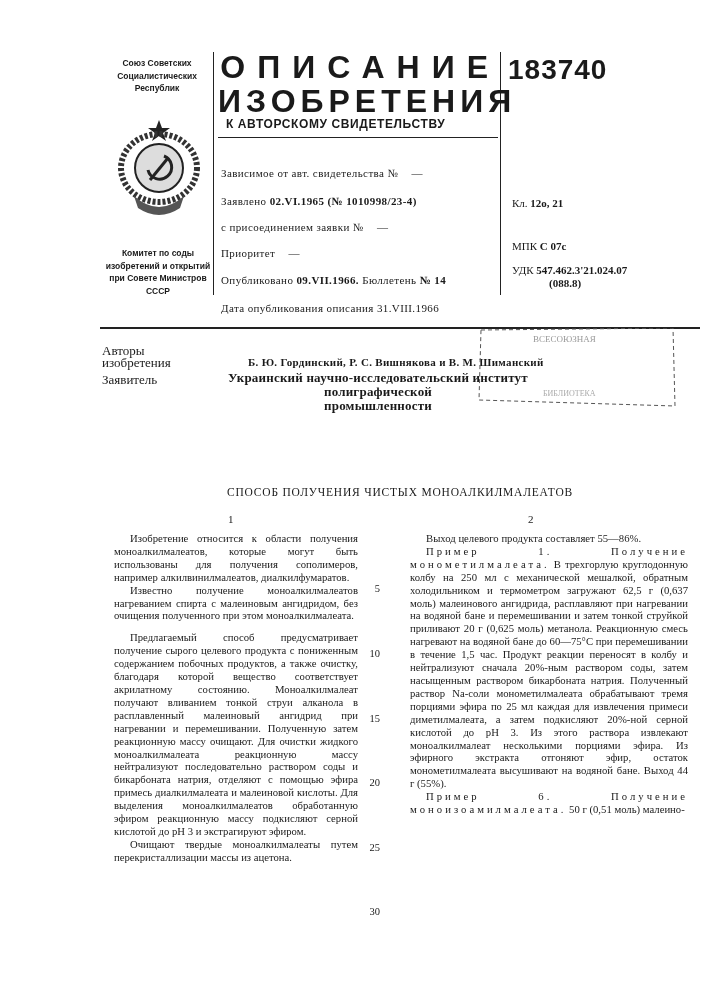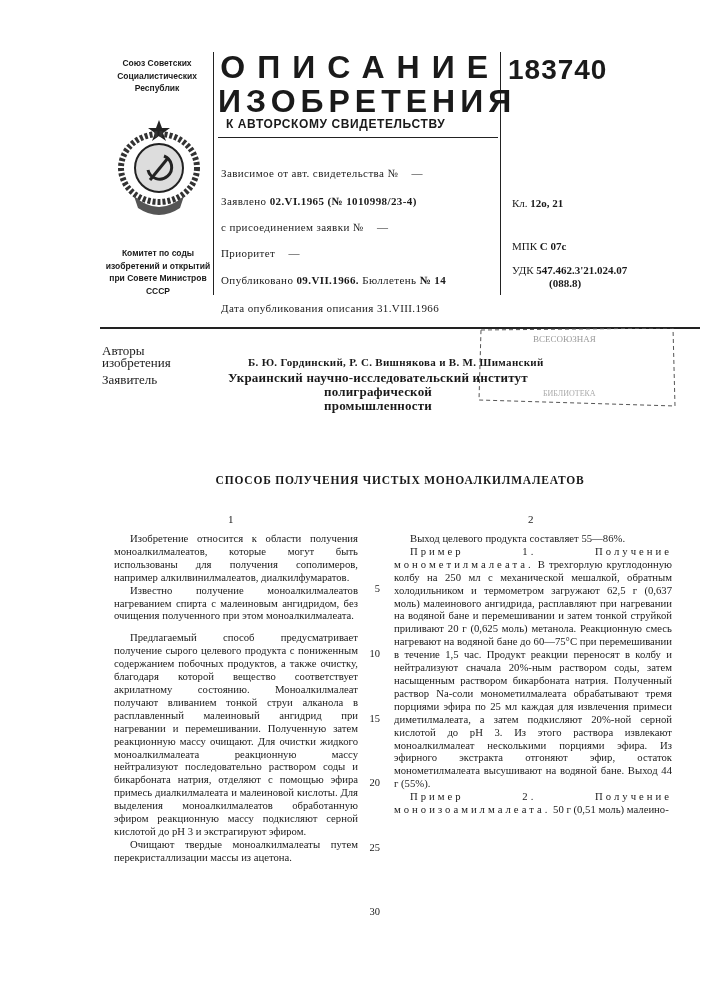--- a/index.html
+++ b/index.html
@@ -16,21 +16,21 @@
   .subline { left:218px; top:137px; width:280px; height:1px; background:#222; }
   .patno { left:508px; top:54px; font-family:"Liberation Sans", sans-serif; font-weight:bold; font-size:28px; letter-spacing:1px; }
   .meta { left:221px; font-size:11px; white-space:nowrap; letter-spacing:0.4px; }
   .meta b { font-weight:bold; }
   .rmeta { left:512px; font-size:11px; white-space:nowrap; }
   .hline-thick { left:100px; top:327px; width:600px; height:2px; background:#222; }
   .lbl { left:102px; font-size:13px; line-height:12px; }
   .authors { left:248px; top:356px; font-size:11px; font-weight:bold; white-space:nowrap; letter-spacing:0.3px; }
   .inst { left:228px; top:371px; width:300px; font-size:13px; font-weight:bold; text-align:center; line-height:14px; letter-spacing:0.2px; }
   .stamp { left:473px; top:328px; width:208px; height:80px; }
-  .doctitle { left:100px; top:474px; width:600px; text-align:center; font-size:11.5px; font-weight:bold; letter-spacing:0.8px; }
+  .doctitle { left:100px; top:486px; width:600px; text-align:center; font-size:11.5px; font-weight:normal; letter-spacing:0.8px; }
   .colnum { font-size:11px; }
   .col { font-size:10.7px; line-height:12.9px; text-align:justify; }
   .col p { margin:0; text-indent:16px; }
   .col p.gap { margin-top:9px; }
   .lineno { left:358px; font-size:10.5px; width:22px; text-align:right; }
   .sp { letter-spacing:3px; }
 </style>
 </head>
 <body>
 
@@ -139,17 +139,17 @@
   <p>Очищают твердые моноалкилмалеаты путем перекристаллизации массы из ацетона.</p>
 </div>
 
 <div class="abs lineno" style="top:583px">5</div>
 <div class="abs lineno" style="top:648px">10</div>
 <div class="abs lineno" style="top:713px">15</div>
 <div class="abs lineno" style="top:777px">20</div>
 <div class="abs lineno" style="top:842px">25</div>
 <div class="abs lineno" style="top:906px">30</div>
 
-<div class="abs col" style="left:394px; top:532px; width:278px">
+<div class="abs col" style="left:410px; top:532px; width:278px">
   <p>Выход целевого продукта составляет 55—86%.</p>
   <p><span class="sp">Пример 1. Получение монометилмалеата.</span> <span>В трехгорлую круглодонную колбу на 250 мл с механической мешалкой, обратным холодильником и термометром загружают 62,5 г (0,637 моль) малеинового ангидрида, расплавляют при нагревании на водяной бане и перемешивании и затем тонкой струйкой приливают 20 г (0,625 моль) метанола. Реакционную смесь нагревают на водяной бане до 60—75°С при перемешивании в течение 1,5 час. Продукт реакции переносят в колбу и нейтрализуют сначала 20%-ным раствором соды, затем насыщенным раствором бикарбоната натрия. Полученный раствор Na-соли монометилмалеата обрабатывают тремя порциями эфира по 25 мл каждая для извлечения примеси диметилмалеата, а затем подкисляют 20%-ной серной кислотой до pH 3. Из этого раствора извлекают моноалкилмалеат несколькими порциями эфира. Из эфирного экстракта отгоняют эфир, остаток монометилмалеата высушивают на водяной бане. Выход 44 г (55%).</span></p>
-  <p><span class="sp">Пример 2. Получение моноизоамилмалеата.</span> <span>50 г (0,51 моль) малеино-</span></p>
+  <p><span class="sp">Пример 6. Получение моноизоамилмалеата.</span> <span>50 г (0,51 моль) малеино-</span></p>
 </div>
 
 </body></html>

